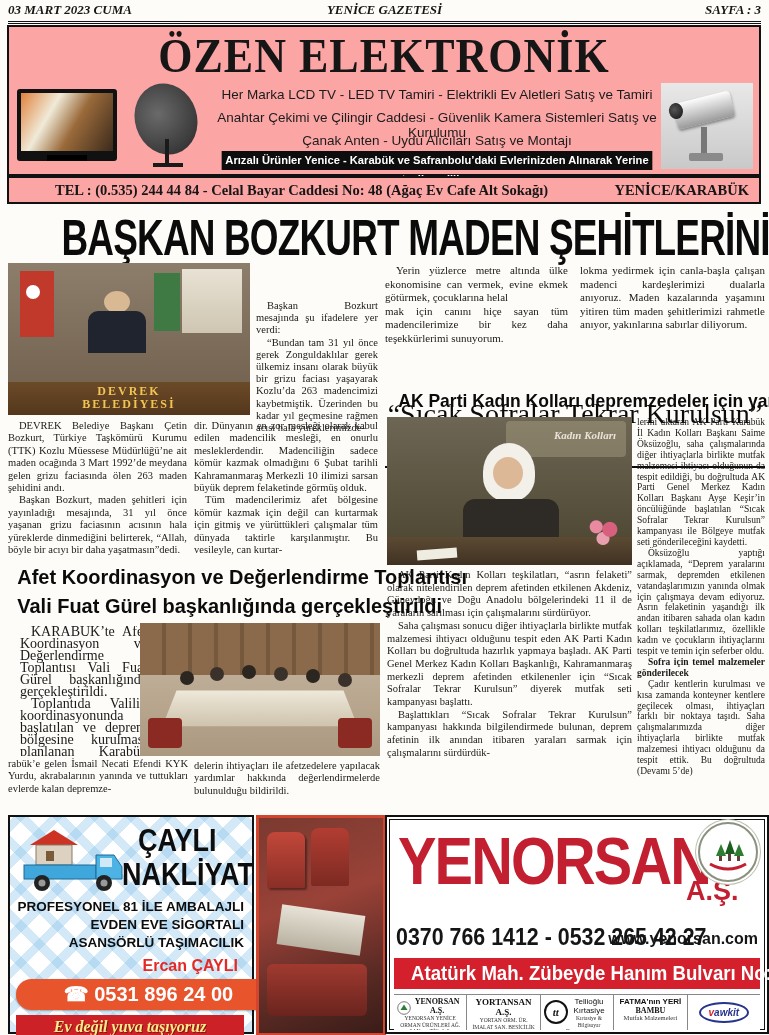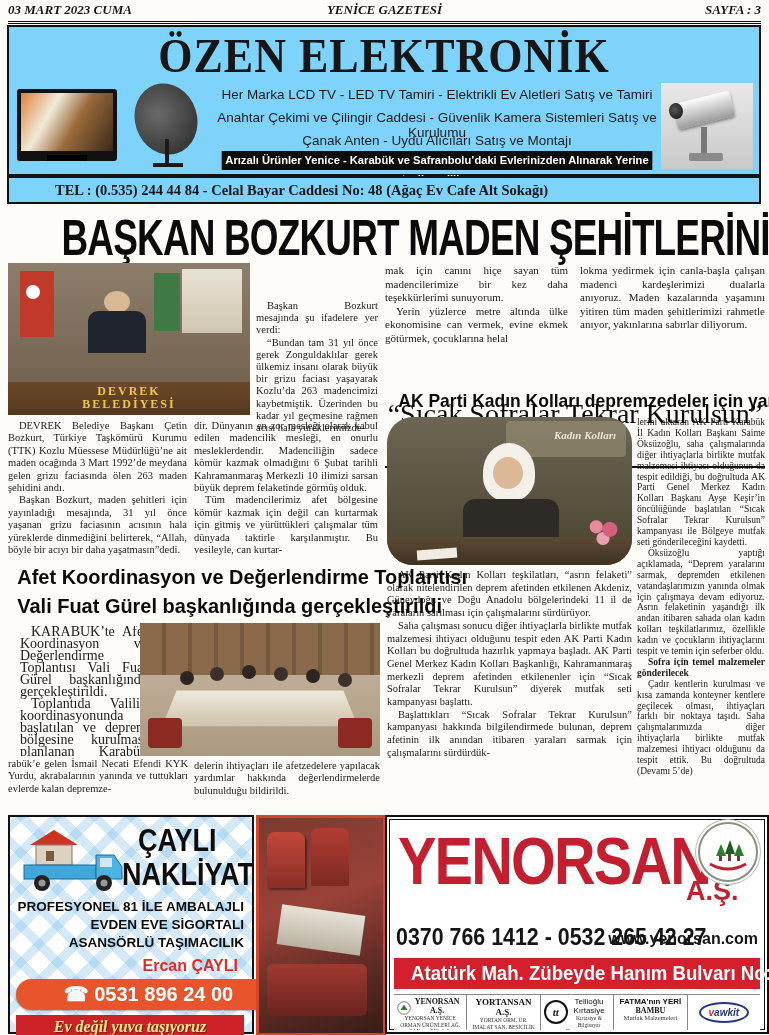--- a/index.html
+++ b/index.html
@@ -4,21 +4,21 @@
 <style>
   html,body{margin:0;padding:0;background:#e9e7e0;}
   #page{position:relative;width:769px;height:1035px;background:#fdfcf8;margin:0 auto;
         font-family:"Liberation Serif",serif;color:#161616;overflow:hidden;}
   .abs{position:absolute;}
   
   .mast{top:2px;left:8px;right:8px;height:19px;border-bottom:3px double #111;
         font:italic 700 13px "Liberation Serif",serif;}
   .mast .c{position:absolute;top:0;}
   
-  .box{border:2px solid #111;background:#7dd3fc;}
+  .box{border:2px solid #111;background:#fca5a5;}
   .ozen-title{top:2px;left:0;right:0;text-align:center;font:900 44px "Liberation Serif",serif;
               letter-spacing:1px;transform:scaleY(1.08);transform-origin:top;}
   .ozen-line{font:400 13.5px "Liberation Sans",sans-serif;text-align:center;color:#1c1c1c;}
   .ozen-banner{background:#0d0d0d;color:#fff;font:700 11.5px "Liberation Sans",sans-serif;
                text-align:center;line-height:19px;transform:scaleX(.97);}
   .telstrip{font:700 14.5px "Liberation Serif",serif;line-height:24px;}
   
   .huge-head{font:900 44px "Liberation Sans",sans-serif;letter-spacing:-1px;white-space:nowrap;
              transform:scaleX(.84) scaleY(1.12);transform-origin:center top;text-align:center;color:#0b0b0b;}
   .serif-head{font:400 28px "Liberation Serif",serif;text-align:center;color:#0b0b0b;
@@ -108,20 +108,21 @@
     <div class="abs ph" style="left:652px;top:56px;width:92px;height:86px;background:linear-gradient(#e8e8e8,#c9c9c9);">
       <div class="abs" style="left:14px;top:14px;width:58px;height:26px;background:linear-gradient(#fdfdfd,#9a9a9a);border-radius:4px;transform:rotate(-14deg);box-shadow:0 2px 3px rgba(0,0,0,.4);"></div>
       <div class="abs" style="left:8px;top:20px;width:14px;height:16px;border-radius:50%;background:radial-gradient(circle at 40% 40%,#555,#111);transform:rotate(-14deg);"></div>
       <div class="abs" style="left:40px;top:44px;width:6px;height:30px;background:#777;"></div>
       <div class="abs" style="left:28px;top:70px;width:34px;height:8px;background:#8a8a8a;border-radius:2px;"></div>
     </div>
   </div>
 
   <div class="abs box telstrip" style="left:7px;top:176px;width:750px;height:24px;">
     <span class="abs" style="left:46px;">TEL : (0.535) 244 44 84 - Celal Bayar Caddesi No: 48 (Ağaç Ev Cafe Alt Sokağı)</span>
+    <span class="abs" style="right:10px;">YENİCE/KARABÜK</span>
   </div>
 
   <div class="abs huge-head" style="left:0;top:210px;width:769px;">BAŞKAN BOZKURT MADEN ŞEHİTLERİNİ ANDI</div>
 
   <div class="abs ph" style="left:8px;top:263px;width:242px;height:152px;background:linear-gradient(#8d7d6b,#6e5d4b);">
     <div class="abs" style="right:8px;top:6px;width:60px;height:64px;background:linear-gradient(#e8e2d4,#cfc6b2);"></div>
     <div class="abs" style="left:12px;top:8px;width:34px;height:66px;background:#c0392b;"></div>
     <div class="abs" style="left:18px;top:22px;width:14px;height:14px;border-radius:50%;background:#fff;"></div>
     <div class="abs" style="right:70px;top:10px;width:26px;height:58px;background:#3f7a44;"></div>
     <div class="abs" style="left:96px;top:28px;width:26px;height:22px;border-radius:50%;background:#d9b894;"></div>
@@ -138,31 +139,31 @@
   </div>
   <div class="abs bt" style="left:8px;top:420px;width:179px;height:141px;">
     <p>DEVREK Belediye Başkanı Çetin Bozkurt, Türkiye Taşkömürü Kurumu (TTK) Kozlu Müessese Müdürlüğü’ne ait maden ocağında 3 Mart 1992’de meydana gelen grizu faciasında ölen 263 maden şehidini andı.</p>
     <p>Başkan Bozkurt, maden şehitleri için yayınladığı mesajında, 31 yıl önce yaşanan grizu faciasının acısının hala yüreklerde dinmediğini belirterek, “Allah, böyle bir acıyı bir daha yaşatmasın”dedi.</p>
   </div>
   <div class="abs bt" style="left:194px;top:420px;width:184px;height:141px;">
     <p style="text-indent:0;">dir. Dünyanın en zor mesleği olarak kabul edilen madencilik mesleği, en onurlu mesleklerdendir. Madenciliğin sadece kömür kazmak olmadığını 6 Şubat tarihli Kahramanmaraş Merkezli 10 ilimizi sarsan büyük deprem felaketinde görmüş olduk.</p>
     <p>Tüm madencilerimiz afet bölgesine kömür kazmak için değil can kurtarmak için gitmiş ve yürüttükleri çalışmalar tüm dünyada taktirle karşılanmıştır. Bu vesileyle, can kurtar-</p>
   </div>
   <div class="abs bt" style="left:385px;top:264px;width:183px;height:83px;font-size:11px;line-height:13.6px;">
+    <p>Yerin yüzlerce metre altında ülke ekonomisine can vermek, evine ekmek götürmek, çocuklarına helal</p>
     <p style="text-indent:0;">mak için canını hiçe sayan tüm madencilerimize bir kez daha teşekkürlerimi sunuyorum.</p>
-    <p>Yerin yüzlerce metre altında ülke ekonomisine can vermek, evine ekmek götürmek, çocuklarına helal</p>
   </div>
   <div class="abs bt" style="left:580px;top:264px;width:185px;height:83px;font-size:11px;line-height:13.6px;">
     <p style="text-indent:0;">lokma yedirmek için canla-başla çalışan madenci kardeşlerimizi dualarla anıyoruz. Maden kazalarında yaşamını yitiren tüm maden şehitlerimizi rahmetle anıyor, yakınlarına sabırlar diliyorum.</p>
   </div>
 
   <div class="abs serif-head" style="left:385px;top:350px;width:380px;margin-top:48px;">“Sıcak Sofralar Tekrar Kurulsun” diye</div>
   <div class="abs cond-head" style="left:383px;top:390px;width:384px;">AK Parti Kadın Kolları depremzedeler için yardım kampanyası başlattı</div>
 
-  <div class="abs ph" style="left:387px;top:417px;width:245px;height:148px;background:linear-gradient(#6e6654,#49432f);border-radius:26px;">
+  <div class="abs ph" style="left:387px;top:417px;width:245px;height:148px;background:linear-gradient(#6e6654,#49432f);">
     <div class="abs" style="right:6px;top:4px;width:120px;height:36px;background:rgba(190,180,150,.35);border-radius:4px;"></div>
     <div class="abs script" style="right:16px;top:12px;">Kadın Kolları</div>
     <div class="abs" style="left:96px;top:26px;width:52px;height:58px;border-radius:50% 50% 42% 42%;background:#f3f0ea;"></div>
     <div class="abs" style="left:106px;top:40px;width:30px;height:32px;border-radius:50%;background:#dcb896;"></div>
     <div class="abs" style="left:76px;top:82px;width:96px;height:42px;border-radius:12px 12px 0 0;background:#2e2a26;"></div>
     <div class="abs" style="left:0;bottom:0;width:100%;height:28px;background:linear-gradient(#5c4a33,#3f3122);"></div>
     <div class="abs" style="right:12px;bottom:20px;width:34px;height:26px;background:radial-gradient(circle at 30% 30%,#e98aa0 6px,transparent 7px),radial-gradient(circle at 70% 40%,#d8607e 7px,transparent 8px),radial-gradient(circle at 50% 75%,#e8a0b0 6px,transparent 7px);"></div>
     <div class="abs" style="left:30px;bottom:6px;width:40px;height:10px;background:#efece2;transform:rotate(-4deg);"></div>
   </div>
 

